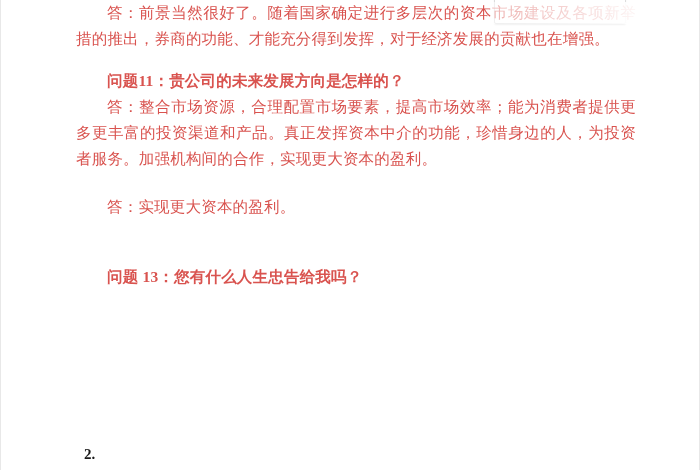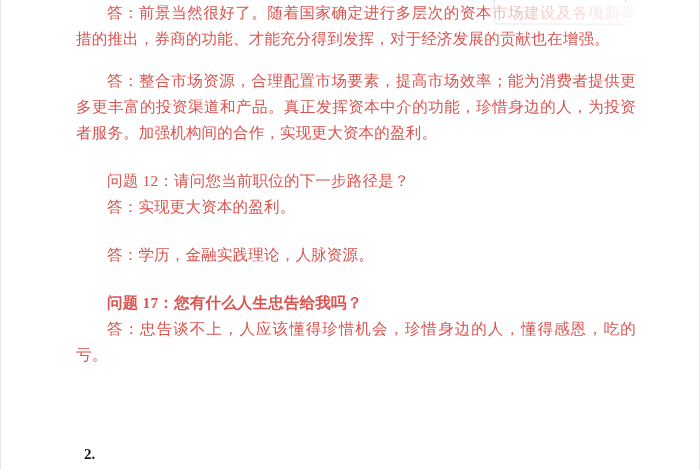--- a/index.html
+++ b/index.html
@@ -115,39 +115,37 @@
   <div class="top-box">
     <div class="top-box-inner"></div>
   </div>
 
   <div class="doc-body">
 
     <p class="para indent">答：前景当然很好了。随着国家确定进行多层次的资本市场建设及各项新举措的推出，券商的功能、才能充分得到发挥，对于经济发展的贡献也在增强。</p>
 
     <div class="gap-md"></div>
 
+    <p class="para q indent">问题11：贵公司的未来发展方向是怎样的？</p>
 
     <p class="para indent">答：整合市场资源，合理配置市场要素，提高市场效率；能为消费者提供更多更丰富的投资渠道和产品。真正发挥资本中介的功能，珍惜身边的人，为投资者服务。加强机构间的合作，实现更大资本的盈利。</p>
 
     <div class="gap-lg"></div>
 
-    <p class="para indent">问题 12：请问您当前职位的下一步路径是？</p>
 
     <p class="para indent">答：实现更大资本的盈利。</p>
 
     <div class="gap-lg"></div>
 
 
-    <p class="para indent">答：学历，金融实践理论，人脉资源。</p>
 
     <div class="gap-lg"></div>
 
-    <p class="para q indent">问题 17：您有什么人生忠告给我吗？</p>
+    <p class="para q indent">问题 13：您有什么人生忠告给我吗？</p>
 
-    <p class="para indent">答：忠告谈不上，人应该懂得珍惜机会，珍惜身边的人，懂得感恩，吃的亏。</p>
 
   </div>
 
   <div class="overlay-fade"></div>
 
   <div class="section-num">2.</div>
 
 </div>
 
 </body></html>

